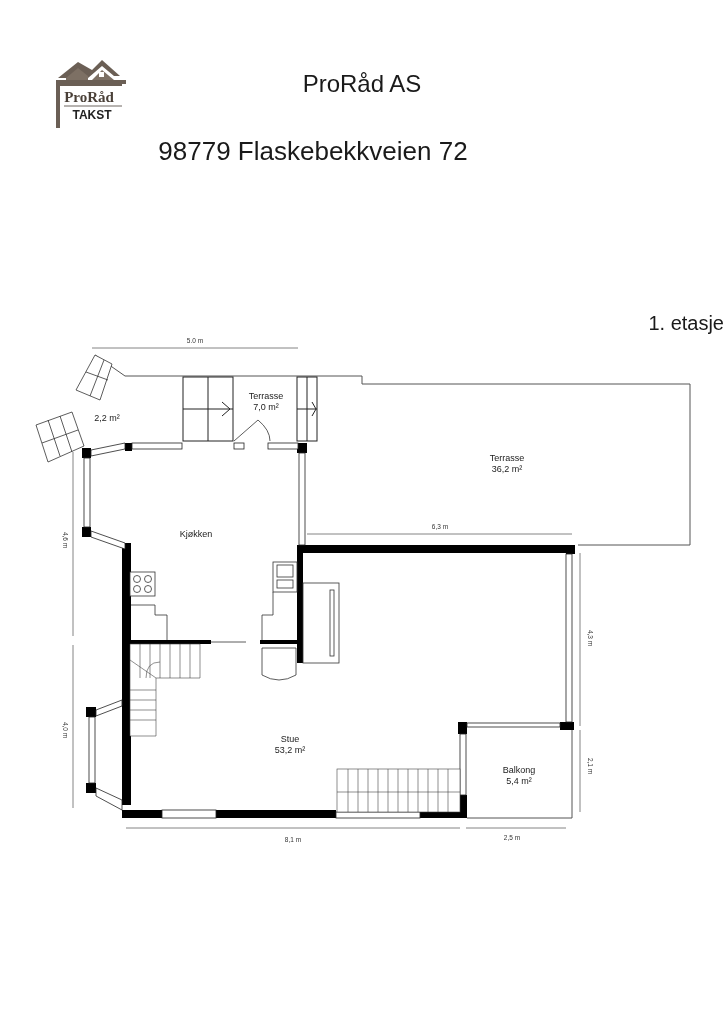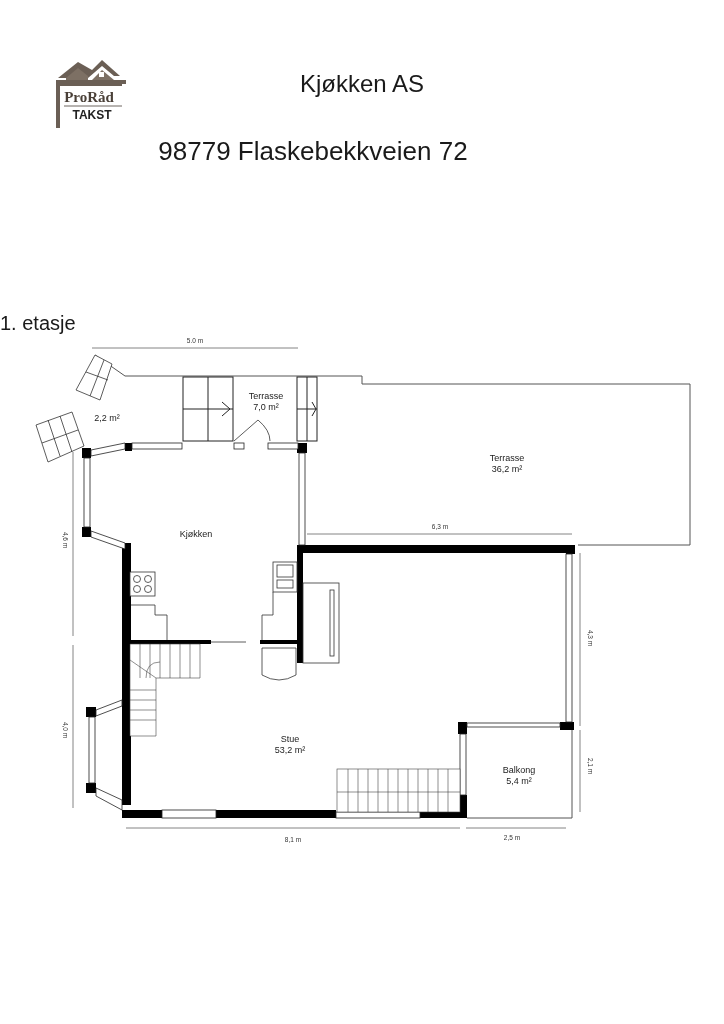--- a/index.html
+++ b/index.html
@@ -1,20 +1,20 @@
 <!DOCTYPE html>
 <html><head>
 <meta charset="utf-8">
 <style>
   html, body { margin: 0; padding: 0; background: #ffffff; }
   body { width: 724px; height: 1024px; position: relative; overflow: hidden; font-family: "Liberation Sans", sans-serif; color: #111; }
   .logo { position: absolute; left: 44px; top: 50px; width: 90px; height: 80px; }
   .company { position: absolute; left: 0; width: 724px; top: 70px; text-align: center; font-size: 24px; color: #1a1a1a; }
   .address { position: absolute; left: 0; width: 626px; top: 136px; text-align: center; font-size: 26px; color: #1a1a1a; }
-  .floor-title { position: absolute; left: 0; width: 724px; top: 312px; text-align: left; font-size: 20px; color: #1a1a1a; }
+  .floor-title { position: absolute; left: 0; width: 724px; top: 312px; text-align: right; font-size: 20px; color: #1a1a1a; }
   svg.plan { position: absolute; left: 0; top: 0; }
   .room-label { font-family: "Liberation Sans", sans-serif; font-size: 9px; fill: #222; text-anchor: middle; }
   .dim-label { font-family: "Liberation Sans", sans-serif; font-size: 6.5px; fill: #333; text-anchor: middle; }
 </style>
 </head>
 <body>
 
 <div class="logo">
   <svg width="90" height="80" viewBox="0 0 90 80">
     <polygon points="14,28 34,12 48,20 58,10 76,26 70,26 58,16 44,28" fill="#6b5f55"></polygon>
@@ -23,21 +23,21 @@
     <rect x="55" y="22" width="5" height="5" fill="#fff"></rect>
     <rect x="12" y="30" width="66" height="6" fill="#6b5f55"></rect>
     <rect x="12" y="30" width="4" height="48" fill="#6b5f55"></rect>
     <rect x="76" y="30" width="6" height="4" fill="#6b5f55"></rect>
     <text x="45" y="52" text-anchor="middle" font-family="Liberation Serif, serif" font-size="15" font-weight="bold" fill="#4a4038">ProRåd</text>
     <line x1="20" y1="56" x2="78" y2="56" stroke="#4a4038" stroke-width="0.8"></line>
     <text x="48" y="69" text-anchor="middle" font-family="Liberation Sans, sans-serif" font-size="12" font-weight="bold" fill="#222">TAKST</text>
   </svg>
 </div>
 
-<div class="company">Kjøkken AS</div>
+<div class="company">ProRåd AS</div>
 <div class="address">98779 Flaskebekkveien 72</div>
 <div class="floor-title">1. etasje</div>
 
 <svg class="plan" width="724" height="1024" viewBox="0 0 724 1024">
   <g fill="none" stroke="#555" stroke-width="1">
 
     <polyline points="125,376 362,376 362,384 690,384 690,545 578,545"></polyline>
 
     <polyline points="95,355 125,376"></polyline>
 

